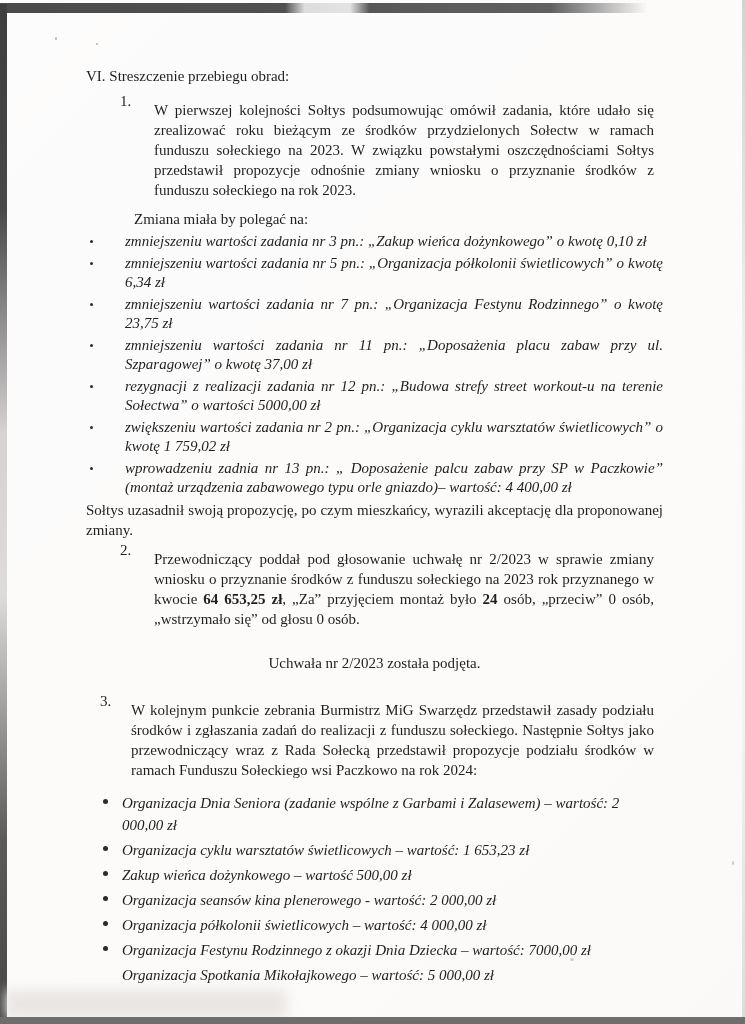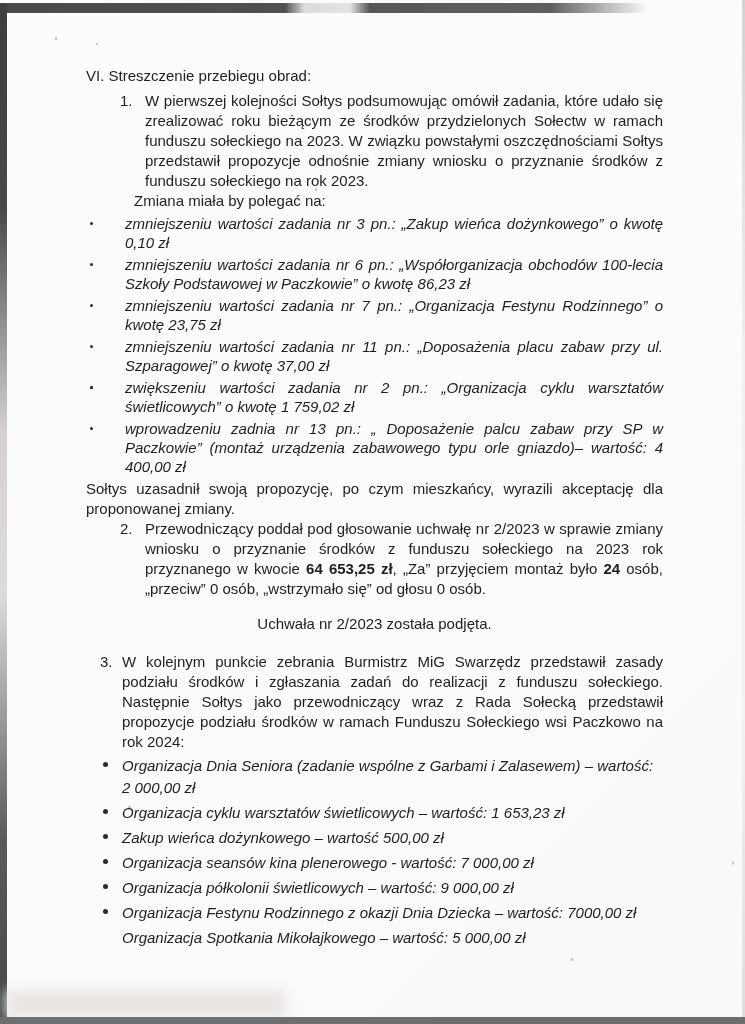--- a/index.html
+++ b/index.html
@@ -1,19 +1,19 @@
 <!DOCTYPE html>
 <html lang="pl"><head>
 <meta charset="utf-8">
 <style>
   html,body { margin:0; padding:0; background:#ffffff; }
   .scan {
     position:relative; width:745px; height:1024px; overflow:hidden;
     background:linear-gradient(135deg,#fdfcfc 0%,#fcfbfa 60%,#faf9f8 100%);
-    font-family:Liberation Sans, sans-serif; color:#1f1f1f;
+    font-family:Liberation Serif, serif; color:#1f1f1f;
   }
   
   .edge-top {
     position:absolute; left:0; top:3px; height:10px; width:648px;
     background:linear-gradient(90deg,#4a4a4a 0%,#505050 44%,rgba(130,130,130,.25) 47%,
       rgba(130,130,130,.2) 54%,#575757 57%,#606060 85%,rgba(170,170,170,0) 100%);
     filter:blur(.5px);
   }
   .edge-left {
     position:absolute; left:0; top:4px; bottom:0; width:7px;
@@ -28,21 +28,21 @@
   }
   .shadow-bl { position:absolute; left:6px; bottom:6px; width:280px; height:28px;
     background:#e9e6e4; filter:blur(6px); }
   .speck { position:absolute; background:#8d8d8d; border-radius:50%; opacity:.65; }
 
   
   .content { position:absolute; left:86px; top:66px; width:577px; font-size:15px; line-height:20px; }
   .heading { margin:0 0 5px 0; }
   .num-item { display:flex; margin:0; }
   .num-item .marker { flex:0 0 25px; margin-left:34px; }
-  .num-item .ntext { flex:1; margin:0; text-align:justify; }
+  .num-item .ntext { flex:1; margin:9px; text-align:justify; }
   .num-item.item3 { margin-top:18px; }
   .num-item.item3 .marker { margin-left:14px; flex-basis:22px; }
   .subhead { margin:0 0 1px 48px; }
   ul.blist { list-style:none; margin:0; padding:0; font-style:italic; }
   ul.blist li { position:relative; margin:3px 0; }
   ul.list-a li { padding-left:39px; line-height:19px; text-align:justify; }
   ul.list-b li { padding-left:36px; line-height:22px; }
   .dot { position:absolute; background:#2b2b2b; border-radius:50%; }
   ul.list-a .dot { left:4px; top:8px; width:3px; height:3px; }
   ul.list-b .dot { left:17px; top:7px; width:5px; height:5px; }
@@ -73,24 +73,24 @@
 
     <div class="num-item">
       <span class="marker">1.</span>
       <p class="ntext">W pierwszej kolejności Sołtys podsumowując omówił zadania, które udało się zrealizować roku bieżącym ze środków przydzielonych Sołectw w ramach funduszu sołeckiego na 2023. W związku powstałymi oszczędnościami Sołtys przedstawił propozycje odnośnie zmiany wniosku o przyznanie środków z funduszu sołeckiego na rok 2023.</p>
     </div>
 
     <p class="subhead">Zmiana miała by polegać na:</p>
 
     <ul class="blist list-a">
       <li><span class="dot"></span><span>zmniejszeniu wartości zadania nr 3 pn.: „Zakup wieńca dożynkowego” o kwotę 0,10 zł</span></li>
-      <li><span class="dot"></span><span>zmniejszeniu wartości zadania nr 6 pn.: „Współorganizacja obchodów 100-lecia Szkoły Podstawowej w Paczkowie” o kwotę 86,23 zł</span></li>
+      <li><span class="dot"></span><span>zmniejszeniu wartości zadania nr 5 pn.: „Organizacja półkolonii świetlicowych” o kwotę 6,34 zł</span></li>
       <li><span class="dot"></span><span>zmniejszeniu wartości zadania nr 7 pn.: „Organizacja Festynu Rodzinnego” o kwotę 23,75 zł</span></li>
       <li><span class="dot"></span><span>zmniejszeniu wartości zadania nr 11 pn.: „Doposażenia placu zabaw przy ul. Szparagowej” o kwotę 37,00 zł</span></li>
-      <li><span class="dot"></span></li>
+      <li><span class="dot"></span><span>rezygnacji z realizacji zadania nr 12 pn.: „Budowa strefy street workout-u na terenie Sołectwa” o wartości 5000,00 zł</span></li>
       <li><span class="dot"></span><span>zwiększeniu wartości zadania nr 2 pn.: „Organizacja cyklu warsztatów świetlicowych” o kwotę 1 759,02 zł</span></li>
       <li><span class="dot"></span><span>wprowadzeniu zadnia nr 13 pn.: „ Doposażenie palcu zabaw przy SP w Paczkowie” (montaż urządzenia zabawowego typu orle gniazdo)– wartość: 4 400,00 zł</span></li>
     </ul>
 
     <p class="para">Sołtys uzasadnił swoją propozycję, po czym mieszkańcy, wyrazili akceptację dla proponowanej zmiany.</p>
 
     <div class="num-item">
       <span class="marker">2.</span>
       <p class="ntext"><span>Przewodniczący poddał pod głosowanie uchwałę nr 2/2023 w sprawie zmiany wniosku o przyznanie środków z funduszu sołeckiego na 2023 rok przyznanego w kwocie </span><span class="b">64 653,25 zł</span><span>, „Za” przyjęciem montaż było </span><span class="b">24</span><span> osób, „przeciw” 0 osób, „wstrzymało się” od głosu 0 osób.</span></p>
     </div>
@@ -99,20 +99,20 @@
 
     <div class="num-item item3">
       <span class="marker">3.</span>
       <p class="ntext">W kolejnym punkcie zebrania Burmistrz MiG Swarzędz przedstawił zasady podziału środków i zgłaszania zadań do realizacji z funduszu sołeckiego. Następnie Sołtys jako przewodniczący wraz z Rada Sołecką przedstawił propozycje podziału środków w ramach Funduszu Sołeckiego wsi Paczkowo na rok 2024:</p>
     </div>
 
     <ul class="blist list-b">
       <li><span class="dot"></span><span>Organizacja Dnia Seniora (zadanie wspólne z Garbami i Zalasewem) – wartość: 2 000,00 zł</span></li>
       <li><span class="dot"></span><span>Organizacja cyklu warsztatów świetlicowych – wartość: 1 653,23 zł</span></li>
       <li><span class="dot"></span><span>Zakup wieńca dożynkowego – wartość 500,00 zł</span></li>
-      <li><span class="dot"></span><span>Organizacja seansów kina plenerowego - wartość: 7 000,00 zł</span></li>
-      <li><span class="dot"></span><span>Organizacja półkolonii świetlicowych – wartość: 9 000,00 zł</span></li>
+      <li><span class="dot"></span><span>Organizacja seansów kina plenerowego - wartość: 2 000,00 zł</span></li>
+      <li><span class="dot"></span><span>Organizacja półkolonii świetlicowych – wartość: 4 000,00 zł</span></li>
       <li><span class="dot"></span><span>Organizacja Festynu Rodzinnego z okazji Dnia Dziecka – wartość: 7000,00 zł</span></li>
       <li><span>Organizacja Spotkania Mikołajkowego – wartość: 5 000,00 zł</span></li>
     </ul>
 
   </div>
 </div>
 
 </body></html>

